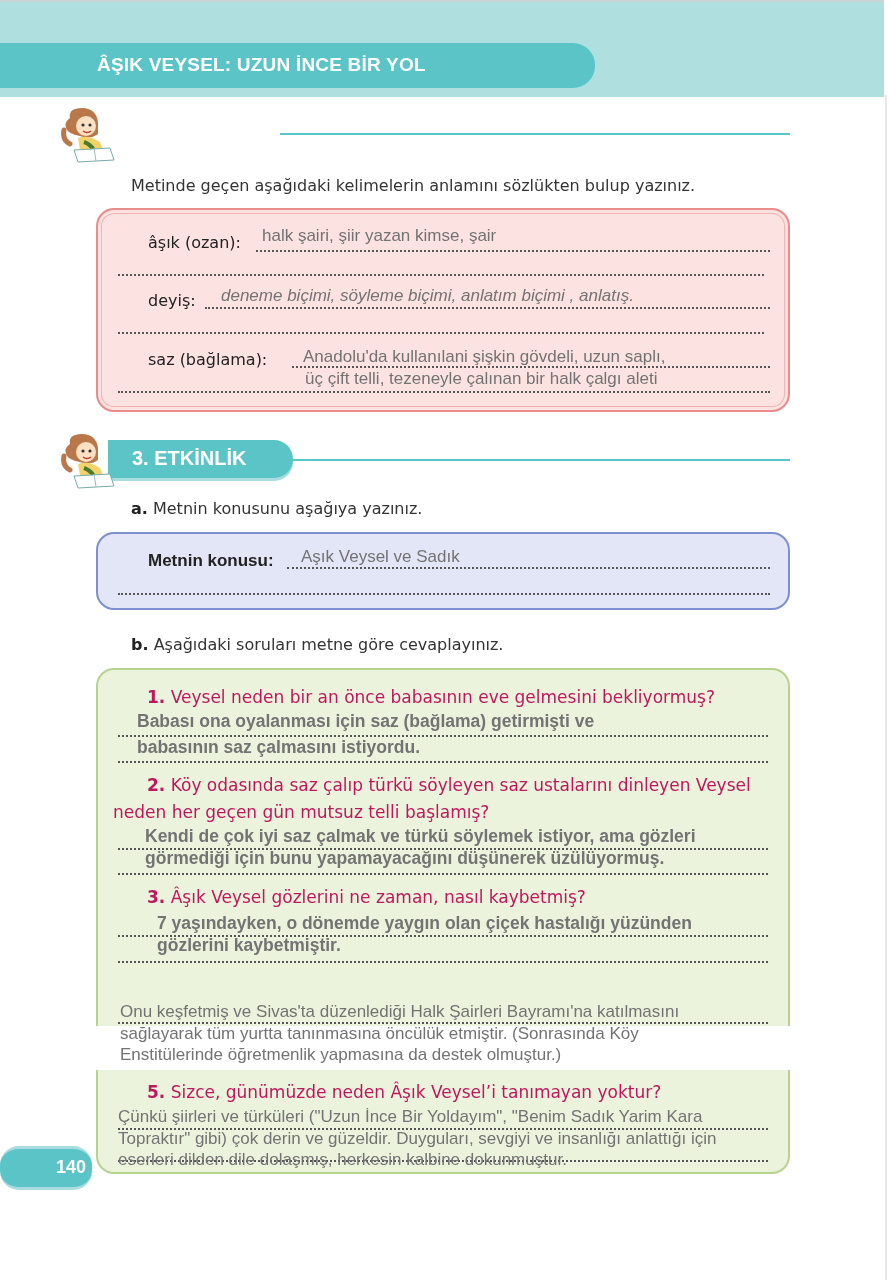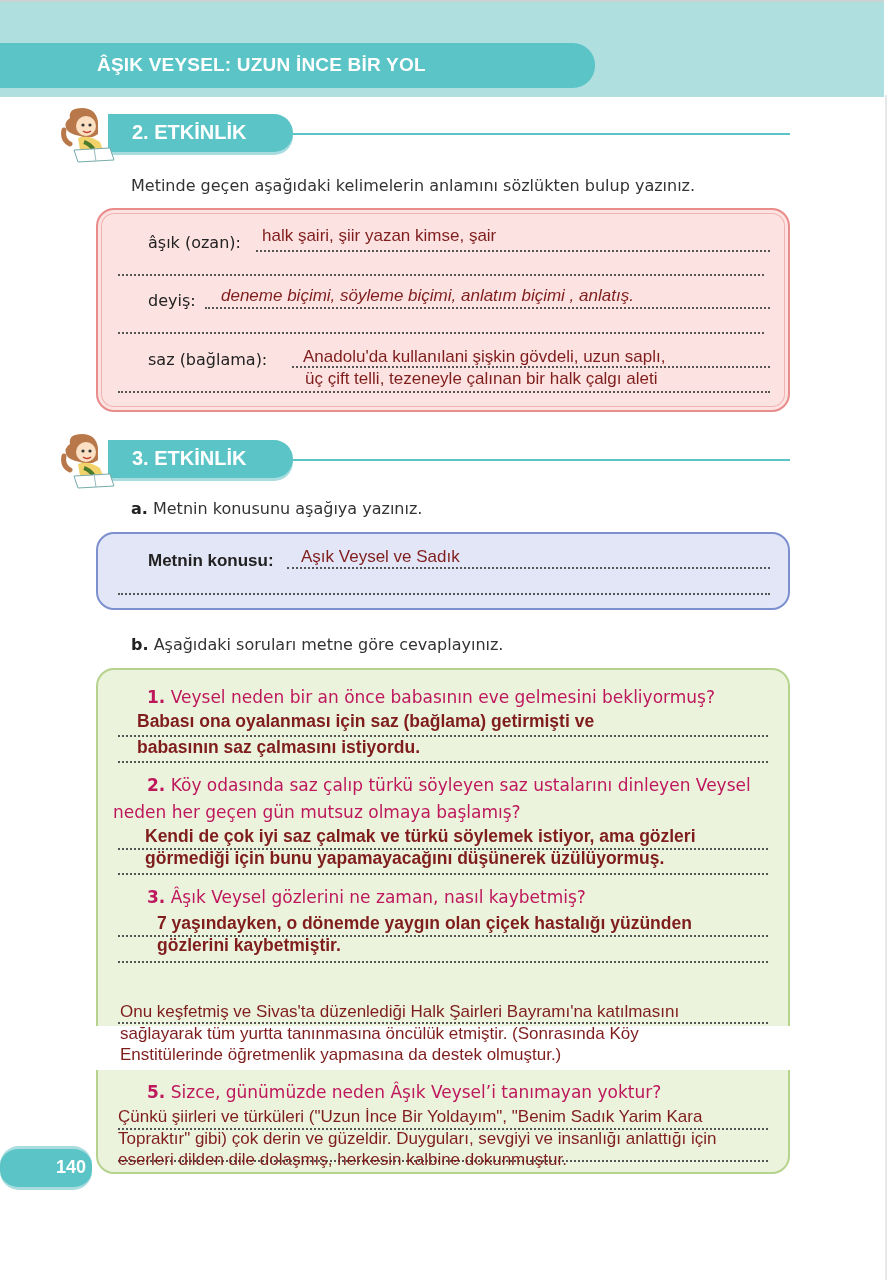--- a/index.html
+++ b/index.html
@@ -66,21 +66,21 @@
     background: #ecf3dd; border: 2px solid #b6d38e;
   }
   .dotline {
     position: absolute; height: 0; border-bottom: 2px dotted #555;
   }
   .lbl {
     position: absolute; font-size: 16px; color: #222;
     font-family: "DejaVu Sans", sans-serif;
   }
   .ans {
-    position: absolute; color: #7f1d1d;
+    position: absolute; color: #737373;
     font-family: "Liberation Sans", sans-serif; font-size: 17px;
     white-space: nowrap;
   }
   .ans.bold { font-weight: bold; font-size: 17.5px; }
   .q {
     position: absolute; font-size: 17px; color: #be185d;
     font-family: "DejaVu Sans", sans-serif; line-height: 27px;
   }
   .q b { font-weight: bold; }
   .white-patch {
@@ -104,23 +104,20 @@
 <body>
 
 <div class="top-band"></div>
 <div class="right-edge"></div>
 <div class="title-pill">
   <span>ÂŞIK VEYSEL: UZUN İNCE BİR YOL</span>
 </div>
 
 <div class="etk-header" style="top:104px;">
   <div class="etk-line"></div>
-  <div class="etk-pill">
-    <span>2. ETKİNLİK</span>
-  </div>
   <svg class="mascot" viewBox="0 0 62 62">
     <path d="M10 14 Q8 4 22 4 Q36 4 38 18 L38 30 Q30 36 20 32 Q8 30 6 24 Q4 18 10 14Z" fill="#b9784a"></path>
     <ellipse cx="26" cy="22" rx="10" ry="10" fill="#fbe0c4"></ellipse>
     <circle cx="23" cy="21" r="1.6" fill="#333"></circle>
       <circle cx="30" cy="21" r="1.6" fill="#333"></circle>
     <path d="M23 27 Q27 30 31 27" stroke="#c0392b" stroke-width="1.4" fill="none"></path>
     <path d="M4 26 Q2 36 10 40" stroke="#b9784a" stroke-width="5" fill="none" stroke-linecap="round"></path>
     <path d="M18 34 Q28 30 40 38 L44 48 Q30 52 20 46Z" fill="#f2d36b"></path>
     <path d="M24 38 Q30 40 34 46" stroke="#4a7a2b" stroke-width="4" fill="none"></path>
     <path d="M14 46 L50 44 L54 56 L18 58Z" fill="#ffffff" stroke="#7aa" stroke-width="1"></path>
@@ -191,21 +188,21 @@
 </div>
 <div class="dotline" style="left:118px; top:735px; width:650px;"></div>
 <div class="ans bold" style="left:137px; top:711px;">Babası ona oyalanması için saz (bağlama) getirmişti ve</div>
 <div class="ans bold" style="left:137px; top:737px;">babasının saz çalmasını istiyordu.</div>
 <div class="dotline" style="left:118px; top:761px; width:650px;"></div>
 
 <div class="q" style="left:147px; top:772px;">
   <b>2.</b>
   <span>Köy odasında saz çalıp türkü söyleyen saz ustalarını dinleyen Veysel</span>
 </div>
-<div class="q" style="left:113px; top:799px;">neden her geçen gün mutsuz olmaya başlamış?</div>
+<div class="q" style="left:113px; top:799px;">neden her geçen gün mutsuz telli başlamış?</div>
 <div class="dotline" style="left:118px; top:848px; width:650px;"></div>
 <div class="ans bold" style="left:145px; top:826px;">Kendi de çok iyi saz çalmak ve türkü söylemek istiyor, ama gözleri</div>
 <div class="ans bold" style="left:145px; top:848px;">görmediği için bunu yapamayacağını düşünerek üzülüyormuş.</div>
 <div class="dotline" style="left:118px; top:873px; width:650px;"></div>
 
 <div class="q" style="left:147px; top:884px;">
   <b>3.</b>
   <span>Âşık Veysel gözlerini ne zaman, nasıl kaybetmiş?</span>
 </div>
 <div class="dotline" style="left:118px; top:935px; width:650px;"></div>

